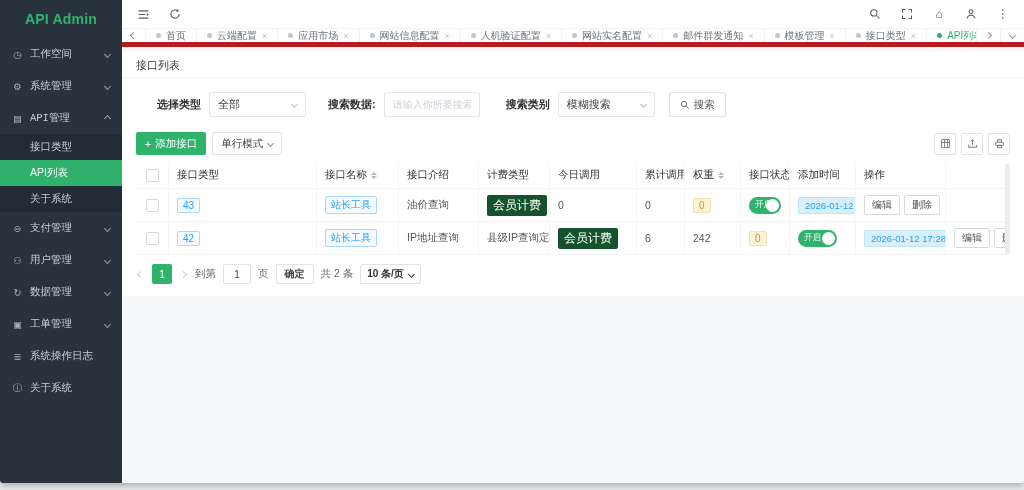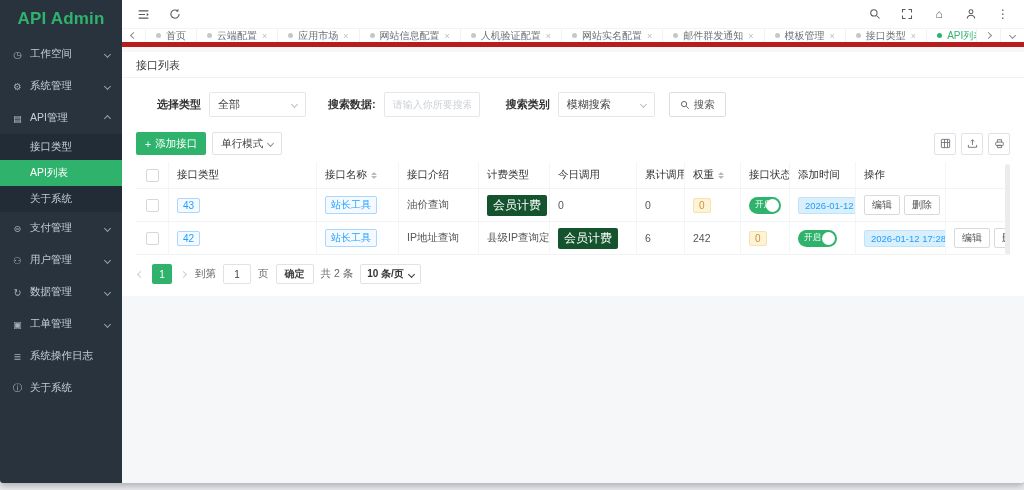--- a/index.html
+++ b/index.html
@@ -3,24 +3,24 @@
 <meta charset="utf-8">
 <style>
   * { box-sizing: border-box; margin: 0; padding: 0; }
   html,body { width:1024px; height:490px; background:#e9ebee; overflow:hidden;
     font-family:"Liberation Sans","DejaVu Sans",sans-serif; }
   .app { width:1024px; height:483px; display:flex; background:#fff;
     box-shadow:0 3px 6px rgba(0,0,0,.25); border-radius:0 0 3px 3px; overflow:hidden; }
 
   
   .sidebar { width:122px; flex-shrink:0; background:#28333e; color:#c6cfd8; font-size:10.5px; }
-  .logo { height:38px; line-height:38px; text-align:center; color:#2fb36c; font-weight:bold; font-size:17px; letter-spacing:.2px; }
+  .logo { height:38px; line-height:38px; text-align:center; color:#2fb36c; font-weight:bold; font-size:14px; letter-spacing:.2px; }
   .nav-item { height:32px; display:flex; align-items:center; padding:0 12px; gap:7px; cursor:pointer; }
   .nav-item .nicon { width:11px; font-size:9.5px; opacity:.8; text-align:center; flex-shrink:0; }
-  .nav-item .nlabel { white-space:nowrap; overflow:hidden; }
+  .nav-item .nlabel { white-space:nowrap; overflow:hidden;font-family:Liberation Mono, monospace; }
   .nav-item .chev { margin-left:auto; opacity:.7; }
   .submenu { background:#222c36; }
   .nav-sub { height:26px; display:flex; align-items:center; padding:0 12px 0 30px; cursor:pointer; white-space:nowrap; }
   .nav-sub.active { background:#2fb36c; color:#fff; }
 
   
   .main { flex:1; min-width:0; display:flex; flex-direction:column; }
   .topbar { height:28px; background:#fff; display:flex; align-items:center; padding:0 14px; gap:18px; color:#5a5a5a; }
   .topbar .spacer { flex:1; }
   .tb-icon { width:14px; height:14px; display:flex; align-items:center; justify-content:center; cursor:pointer; font-size:12px; color:#5a5a5a; }

